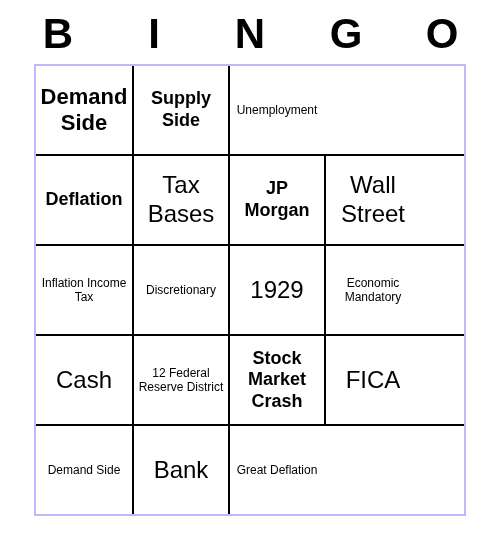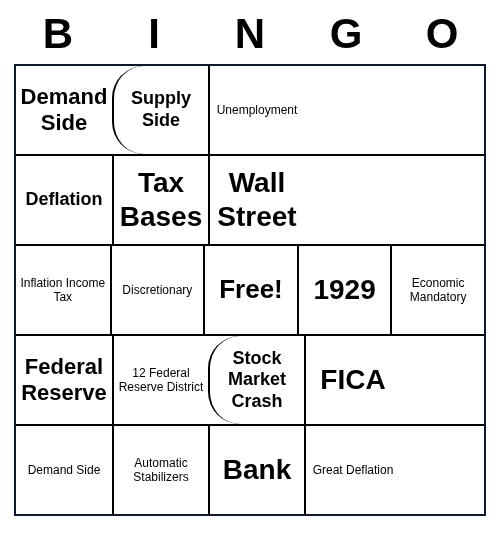--- a/index.html
+++ b/index.html
@@ -28,22 +28,22 @@
 
     .bingo-letter {
       font-size: 42px;
       font-weight: bold;
       width: 80px;
       text-align: center;
       color: #000;
     }
 
     .bingo-grid {
-      border: 2px solid #0f172a;
-      width: 472px;
+      border: 2px solid #c4b5fd;
+      width: 432px;
     }
 
     .bingo-row {
       display: flex;
       border-top: 2px solid #000;
     }
 
     .bingo-row:first-child {
       border-top: none;
     }
@@ -65,28 +65,27 @@
     .bingo-cell:first-child {
       border-left: none;
     }
 
     .bingo-cell.large {
       font-size: 22px;
       font-weight: bold;
     }
 
     .bingo-cell.xlarge {
-      font-size: 28px;
-      font-weight: bold;
+      font-size: 24px;
+      font-weight: normal;
     }
 
     .bingo-cell.medium {
       font-size: 18px;
       font-weight: bold;
-      border-radius: 32px;
     }
 
     .bingo-cell.free {
       font-size: 26px;
       font-weight: bold;
     }
 
     .bingo-cell.small {
       font-size: 12px;
     }
@@ -104,34 +103,33 @@
 
 <div class="bingo-grid" id="grid-container">
 <div class="bingo-row">
       <div class="bingo-cell large">Demand Side</div>
       <div class="bingo-cell medium">Supply Side</div>
       <div class="bingo-cell small">Unemployment</div>
     </div>
     <div class="bingo-row">
       <div class="bingo-cell medium">Deflation</div>
       <div class="bingo-cell xlarge">Tax Bases</div>
+      <div class="bingo-cell medium">JP Morgan</div>
       <div class="bingo-cell xlarge">Wall Street</div>
     </div>
     <div class="bingo-row">
       <div class="bingo-cell small">Inflation Income Tax</div>
       <div class="bingo-cell small">Discretionary</div>
-      <div class="bingo-cell free">Free!</div>
       <div class="bingo-cell xlarge">1929</div>
       <div class="bingo-cell small">Economic Mandatory</div>
     </div>
     <div class="bingo-row">
-      <div class="bingo-cell large">Federal Reserve</div>
+      <div class="bingo-cell xlarge">Cash</div>
       <div class="bingo-cell small">12 Federal Reserve District</div>
       <div class="bingo-cell medium">Stock Market Crash</div>
       <div class="bingo-cell xlarge">FICA</div>
     </div>
     <div class="bingo-row">
       <div class="bingo-cell small">Demand Side</div>
-      <div class="bingo-cell small">Automatic Stabilizers</div>
       <div class="bingo-cell xlarge">Bank</div>
       <div class="bingo-cell small">Great Deflation</div>
     </div>
   </div>
 
 </body></html>

